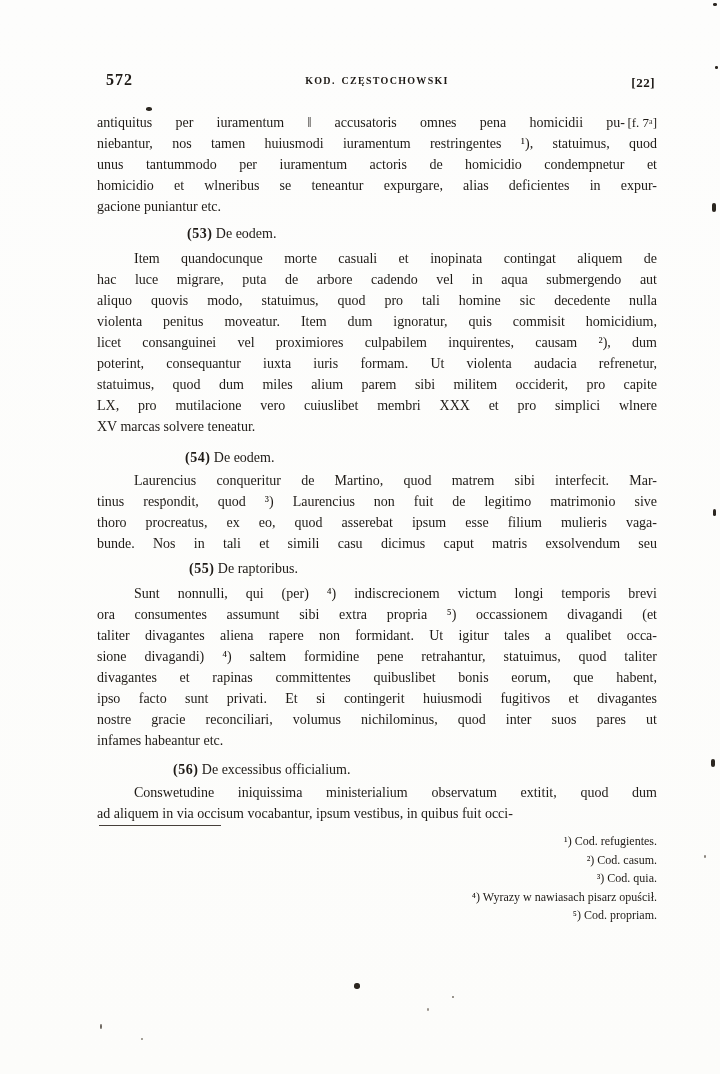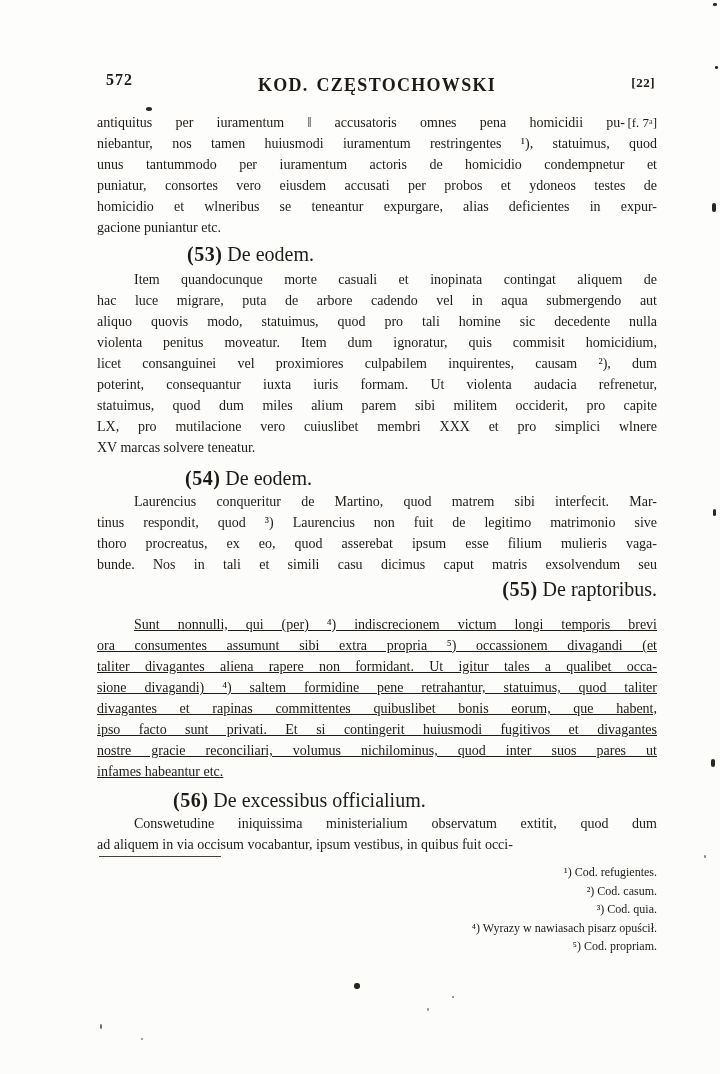--- a/index.html
+++ b/index.html
@@ -9,43 +9,43 @@
     font-family:"Liberation Serif","DejaVu Serif",serif;
     color:#1e1a16;
     position:relative;
     overflow:hidden;
   }
   .page{position:absolute;inset:0;background:linear-gradient(180deg,#fdfdfc 0%,#fcfcfa 100%);}
 
   
   .header{position:absolute;top:70px;left:97px;width:560px;height:22px;}
   .pagenum{position:absolute;left:9px;top:1px;font-size:16px;font-weight:bold;letter-spacing:1px;}
-  .runtitle{text-align:center;font-size:18px;font-weight:bold;letter-spacing:1.3px;padding-top:5px;word-spacing:2px;}
+  .runtitle{text-align:center;font-size:10px;font-weight:bold;letter-spacing:1.3px;padding-top:5px;word-spacing:2px;}
   .sheetref{position:absolute;right:2px;top:5px;font-size:13px;font-weight:bold;letter-spacing:.5px;}
 
   
   .text-column{position:absolute;left:97px;top:112px;width:560px;font-size:14px;line-height:21px;}
   .block{margin:0;}
   .line{height:21px;text-align:justify;text-align-last:justify;white-space:normal;}
   .line.last{text-align-last:left;}
   .line.first-indent{text-indent:37px;}
   .line.with-note{position:relative;padding-right:32px;}
   .folio-note{position:absolute;right:0;top:0;font-size:13px;white-space:nowrap;}
 
-  .heading{height:21px;font-size:20px;}
+  .heading{height:21px;font-size:14px;}
   .h-num{font-weight:bold;letter-spacing:.5px;}
   .h-label{}
 
   
   .block-1{margin-top:6px;padding-left:90px;}
   .block-2{margin-top:4px;}
   .block-3{margin-top:10px;padding-left:88px;}
   .block-4{margin-top:2px;}
-  .block-5{margin-top:4px;padding-left:92px;text-align:right;}
-  .block-6{margin-top:14px;text-decoration:underline;}
+  .block-5{margin-top:4px;padding-left:92px;}
+  .block-6{margin-top:4px;}
   .block-7{margin-top:8px;padding-left:76px;}
   .block-8{margin-top:2px;}
 
   
   .footnote-rule{margin-top:1px;margin-left:2px;width:122px;border:0;border-top:1.4px solid #46403a;}
   .footnotes{margin-top:6px;padding-left:43px;font-size:12px;line-height:18.5px;text-align:right;}
   .footnote{}
 
   
   .speck{position:absolute;background:#2b2620;border-radius:45%;}
@@ -72,21 +72,20 @@
     <span class="pagenum">572</span>
     <div class="runtitle">KOD. CZĘSTOCHOWSKI</div>
     <span class="sheetref">[22]</span>
   </div>
 
   <div class="text-column">
       <div class="block block-0 para">
         <div class="line with-note">antiquitus per iuramentum ‖ accusatoris omnes pena homicidii pu-<span class="folio-note">[f. 7ᵃ]</span></div>
         <div class="line">niebantur, nos tamen huiusmodi iuramentum restringentes ¹), statuimus, quod</div>
         <div class="line">unus tantummodo per iuramentum actoris de homicidio condempnetur et</div>
-        <div class="line">puniatur, consortes vero eiusdem accusati per probos et ydoneos testes de</div>
         <div class="line">homicidio et wlneribus se teneantur expurgare, alias deficientes in expur-</div>
         <div class="line last">gacione puniantur etc.</div>
       </div>
       <div class="block block-1 heading"><span class="h-num">(53)</span><span class="h-label">&nbsp;De eodem.</span></div>
       <div class="block block-2 para">
         <div class="line first-indent">Item quandocunque morte casuali et inopinata contingat aliquem de</div>
         <div class="line">hac luce migrare, puta de arbore cadendo vel in aqua submergendo aut</div>
         <div class="line">aliquo quovis modo, statuimus, quod pro tali homine sic decedente nulla</div>
         <div class="line">violenta penitus moveatur. Item dum ignoratur, quis commisit homicidium,</div>
         <div class="line">licet consanguinei vel proximiores culpabilem inquirentes, causam ²), dum</div>

